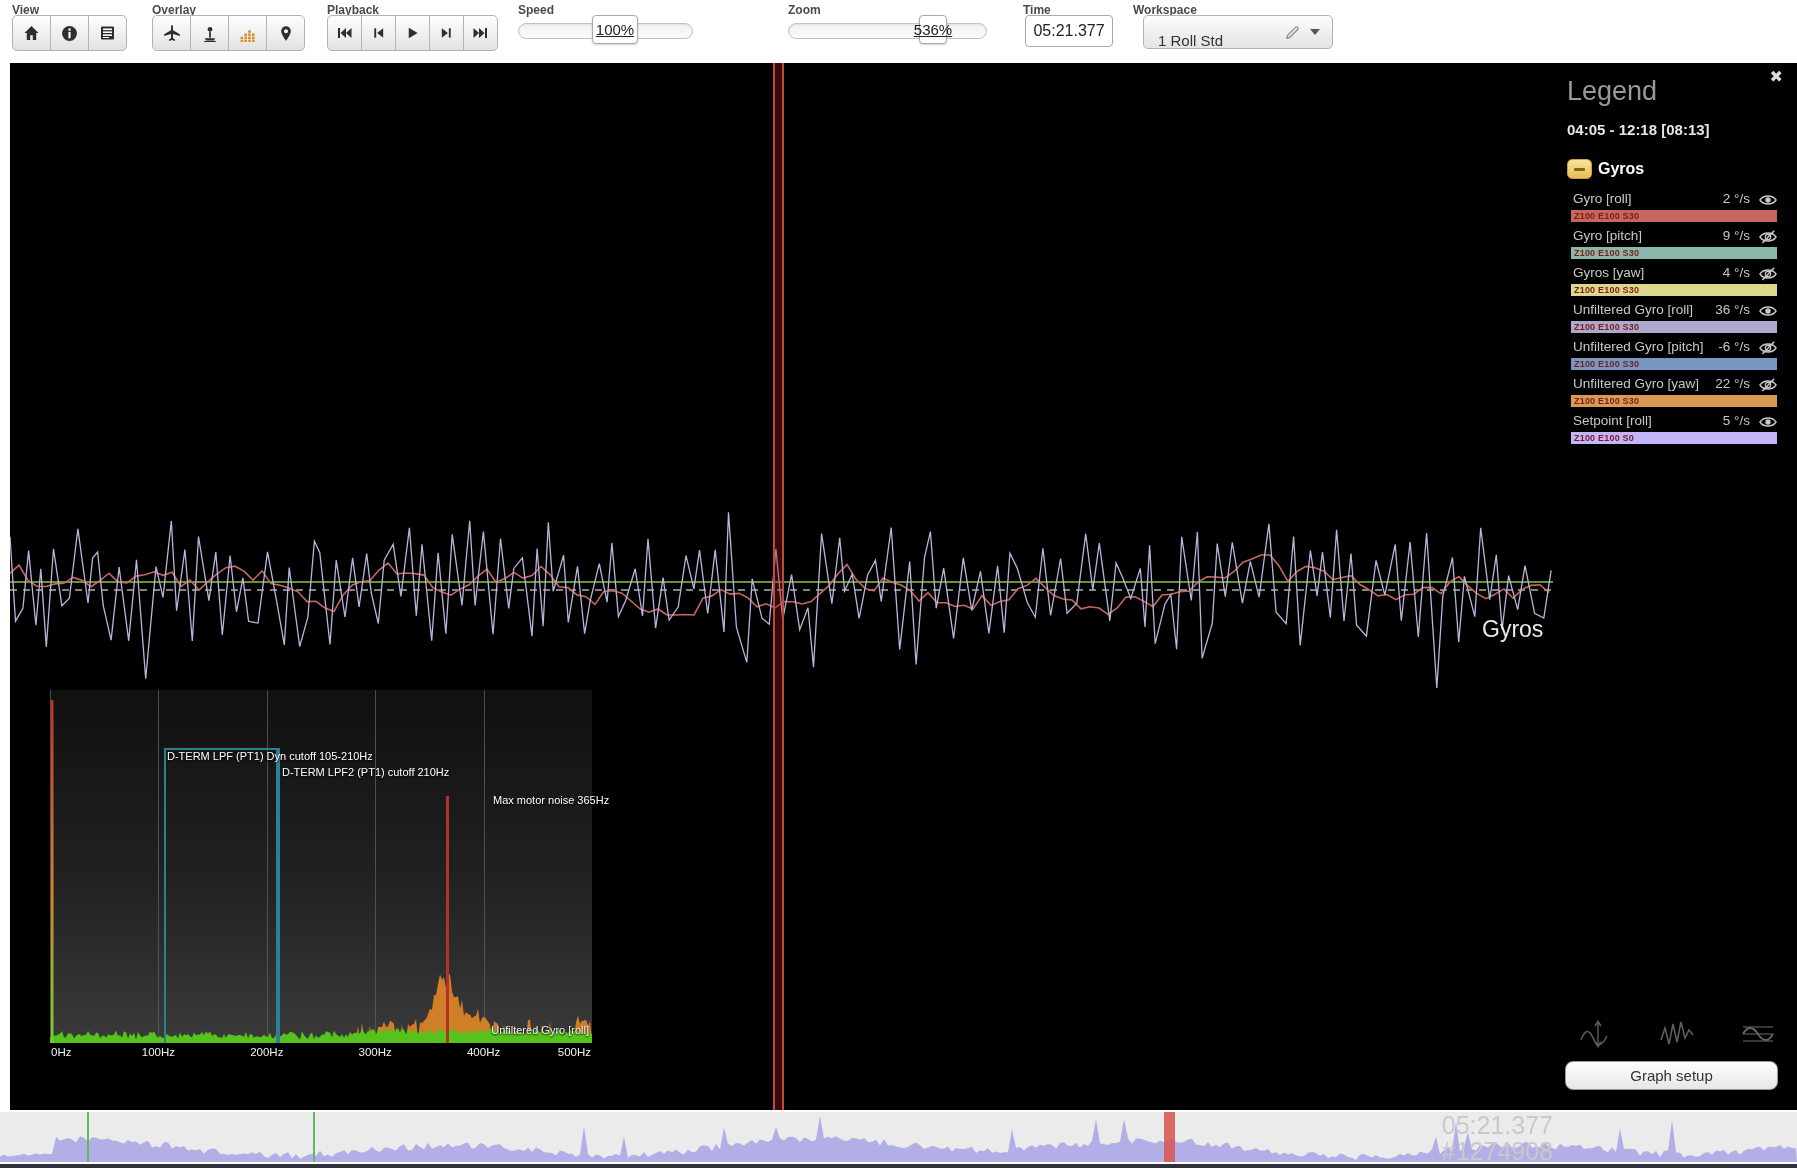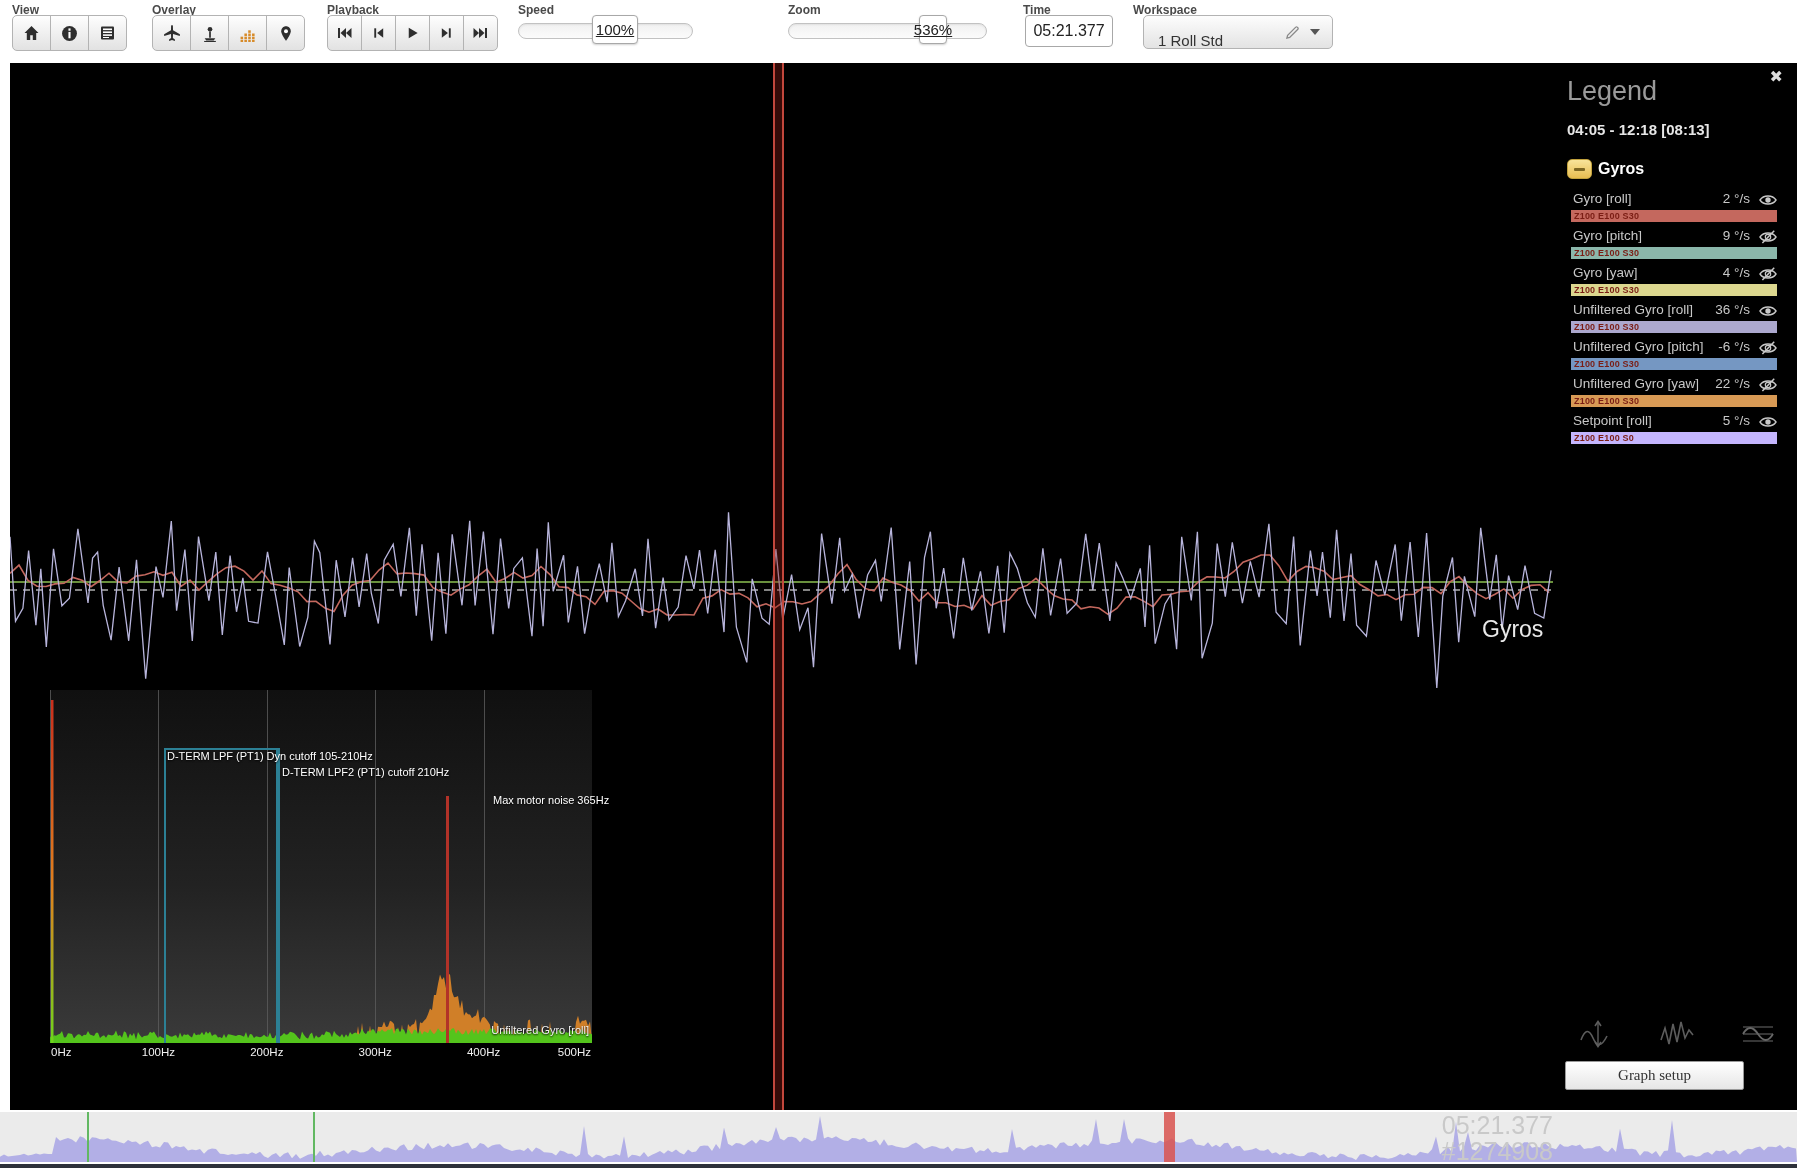--- a/index.html
+++ b/index.html
@@ -77,23 +77,23 @@
   .lg-field { margin-bottom:6px; }
   .lg-frow { position:relative; height:17px; font-size:13.5px; color:#c8c8c8; }
   .lg-name { position:absolute; left:2px; top:0; }
   .lg-val  { position:absolute; right:27px; top:0; }
   .lg-eye  { position:absolute; right:0; top:2px; cursor:pointer; }
   .lg-bar  { height:12px; margin-top:2px; font-size:9px; font-weight:bold; color:#7a1d14;
              line-height:12px; padding-left:3px; letter-spacing:.2px; cursor:pointer; }
   .lg-tools { position:absolute; left:20px; top:955px; width:200px; display:flex; justify-content:space-between; }
   .lg-tool { cursor:pointer; opacity:.85; }
   .graph-setup {
-    position:absolute; left:8px; top:998px; width:179px; height:29px;
-    background:linear-gradient(#fff,#e6e6e6); border:1px solid #999; border-radius:2px;
-    font-size:15px; color:#333; display:flex; align-items:center; justify-content:center; cursor:pointer;font-family:Liberation Serif, serif;
+    position:absolute; left:8px; top:998px; width:213px; height:29px;
+    background:linear-gradient(#fff,#e6e6e6); border:1px solid #999; border-radius:8px;
+    font-size:15px; color:#333; display:flex; align-items:center; justify-content:center; cursor:pointer;
   }
   
   .seekbar { position:absolute; left:0; top:1112px; width:1797px; height:50px; background:#ebebeb; cursor:pointer; }
   .seek-marker-green { position:absolute; top:0; width:2px; height:50px; background:#62b862; }
   .seek-marker-red { position:absolute; left:1164px; top:0; width:11px; height:50px; background:#d9534f; opacity:.85; }
   .bottom-rule { position:absolute; left:0; top:1164px; width:1797px; height:4px; background:#2e323b; }
   svg { display:block; }
 </style>
 </head>
 <body>
@@ -310,21 +310,21 @@
               <path d="M1 7 C4.5 1.6 13.5 1.6 17 7 C13.5 12.4 4.5 12.4 1 7 Z" fill="none" stroke="#c9c9c9" stroke-width="1.4"></path>
               <circle cx="9" cy="7" r="2.7" fill="none" stroke="#c9c9c9" stroke-width="1.2"></circle>
               <line x1="3.4" y1="13" x2="15.2" y2="0.8" stroke="#c9c9c9" stroke-width="1.5"></line>
             </svg>
           </span>
         </div>
         <div class="lg-bar" style="background: rgb(139, 183, 171);">Z100 E100 S30</div>
       </div>
       <div class="lg-field">
         <div class="lg-frow">
-          <span class="lg-name">Gyro [yaw]</span>
+          <span class="lg-name">Gyros [yaw]</span>
           <span class="lg-val">4 °/s</span>
           <span class="lg-eye">
             <svg width="18" height="14" viewBox="0 0 18 14">
               <path d="M1 7 C4.5 1.6 13.5 1.6 17 7 C13.5 12.4 4.5 12.4 1 7 Z" fill="none" stroke="#c9c9c9" stroke-width="1.4"></path>
               <circle cx="9" cy="7" r="2.7" fill="none" stroke="#c9c9c9" stroke-width="1.2"></circle>
               <line x1="3.4" y1="13" x2="15.2" y2="0.8" stroke="#c9c9c9" stroke-width="1.5"></line>
             </svg>
           </span>
         </div>
         <div class="lg-bar" style="background: rgb(220, 215, 142);">Z100 E100 S30</div>

